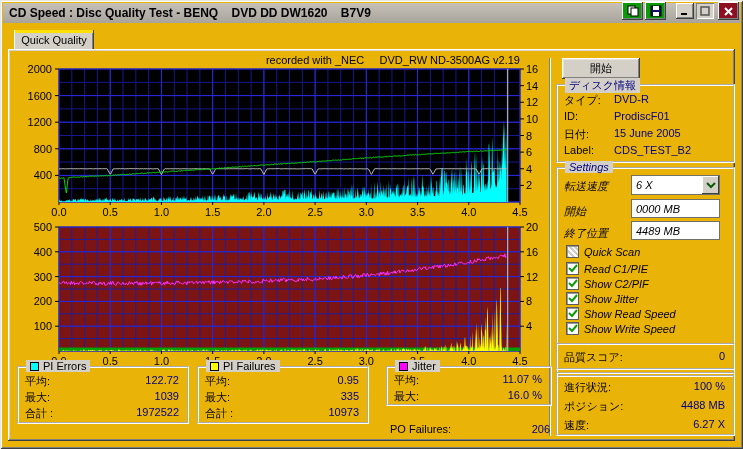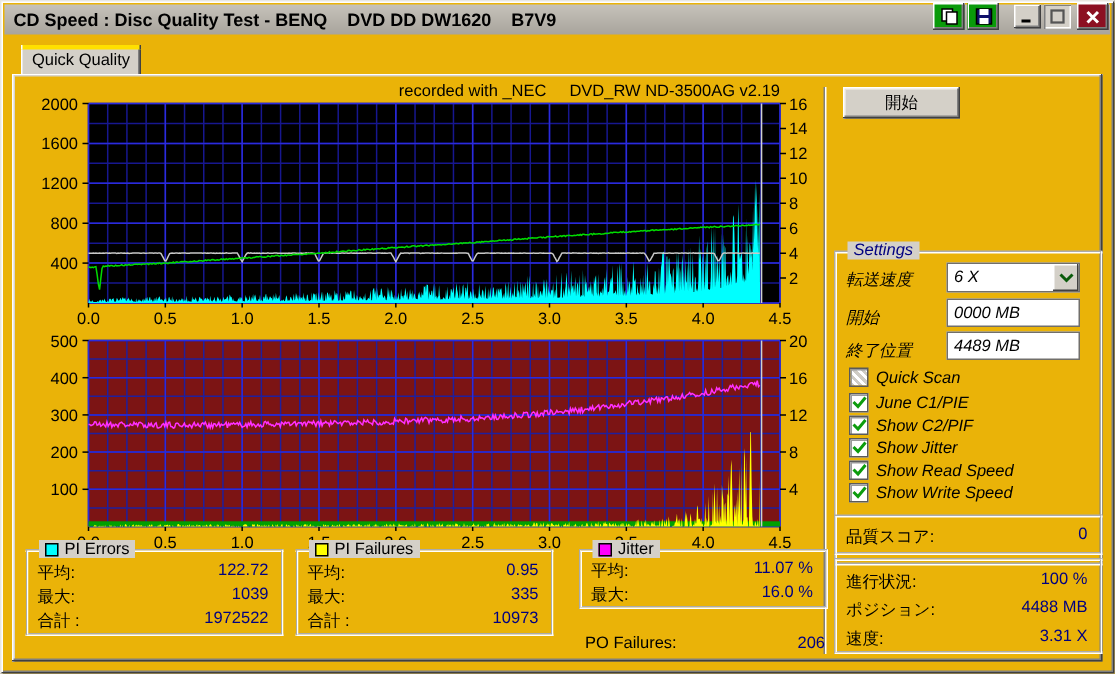--- a/index.html
+++ b/index.html
@@ -325,20 +325,31 @@
       <path d="M51.00,228.08L51.82,228.03L52.64,228.71L53.46,228.31L54.28,227.93L55.10,226.25L55.92,226.35L56.74,228.50L57.56,228.11L58.38,226.76L59.20,229.17L60.02,228.56L60.83,227.46L61.65,228.58L62.47,229.59L63.29,226.25L64.11,229.16L64.93,227.75L65.75,226.66L66.57,229.82L67.39,228.04L68.21,229.11L69.03,227.81L69.85,228.17L70.67,229.68L71.49,227.36L72.31,226.81L73.13,226.44L73.95,227.47L74.77,227.72L75.59,229.39L76.41,228.79L77.23,228.60L78.05,228.90L78.86,227.58L79.68,228.45L80.50,228.61L81.32,226.42L82.14,227.84L82.96,227.15L83.78,228.96L84.60,226.71L85.42,226.49L86.24,227.02L87.06,227.66L87.88,229.77L88.70,228.37L89.52,230.07L90.34,229.91L91.16,227.37L91.98,228.74L92.80,227.14L93.62,229.22L94.44,229.49L95.26,227.69L96.08,226.95L96.90,230.26L97.71,230.31L98.53,229.92L99.35,229.57L100.17,227.98L100.99,227.37L101.81,229.34L102.63,226.49L103.45,229.58L104.27,226.77L105.09,226.47L105.91,229.40L106.73,229.44L107.55,230.39L108.37,230.08L109.19,227.32L110.01,227.06L110.83,227.46L111.65,228.73L112.47,229.11L113.29,229.48L114.11,228.47L114.93,227.17L115.74,229.36L116.56,228.83L117.38,229.71L118.20,228.09L119.02,228.74L119.84,230.14L120.66,228.08L121.48,226.63L122.30,228.87L123.12,228.64L123.94,227.33L124.76,228.95L125.58,229.52L126.40,227.47L127.22,226.90L128.04,227.95L128.86,226.48L129.68,228.41L130.50,230.09L131.32,227.49L132.14,230.27L132.96,227.50L133.78,230.16L134.59,227.38L135.41,227.61L136.23,229.17L137.05,228.16L137.87,226.78L138.69,229.33L139.51,227.82L140.33,228.41L141.15,228.32L141.97,227.66L142.79,226.49L143.61,230.15L144.43,227.19L145.25,228.54L146.07,227.17L146.89,227.71L147.71,226.89L148.53,227.80L149.35,227.50L150.17,226.77L150.99,228.25L151.81,226.68L152.62,228.48L153.44,229.92L154.26,229.34L155.08,229.14L155.90,227.45L156.72,229.82L157.54,227.11L158.36,228.43L159.18,226.15L160.00,228.86L160.82,227.57L161.64,228.31L162.46,229.61L163.28,228.68L164.10,227.70L164.92,229.12L165.74,228.26L166.56,229.72L167.38,229.23L168.20,226.41L169.02,225.97L169.84,227.43L170.66,226.27L171.47,228.10L172.29,227.77L173.11,228.67L173.93,228.29L174.75,229.29L175.57,228.69L176.39,227.15L177.21,227.90L178.03,227.36L178.85,229.68L179.67,226.49L180.49,226.97L181.31,228.07L182.13,226.40L182.95,227.34L183.77,226.63L184.59,226.49L185.41,228.68L186.23,228.31L187.05,227.57L187.87,226.57L188.69,226.12L189.50,228.84L190.32,227.32L191.14,226.73L191.96,226.99L192.78,226.81L193.60,228.47L194.42,226.69L195.24,226.50L196.06,228.83L196.88,227.09L197.70,225.97L198.52,226.75L199.34,226.49L200.16,227.54L200.98,225.69L201.80,227.25L202.62,229.09L203.44,226.45L204.26,226.01L205.08,228.80L205.90,225.66L206.72,228.87L207.54,226.91L208.35,227.10L209.17,225.96L209.99,227.05L210.81,227.00L211.63,228.82L212.45,225.87L213.27,227.88L214.09,227.14L214.91,225.52L215.73,225.90L216.55,226.83L217.37,227.36L218.19,226.90L219.01,226.46L219.83,228.52L220.65,226.82L221.47,225.84L222.29,225.73L223.11,226.25L223.93,225.76L224.75,226.44L225.57,228.23L226.38,226.99L227.20,228.14L228.02,227.06L228.84,227.14L229.66,227.84L230.48,225.44L231.30,226.17L232.12,226.38L232.94,227.70L233.76,228.21L234.58,224.92L235.40,226.07L236.22,226.21L237.04,224.97L237.86,226.59L238.68,226.89L239.50,227.21L240.32,228.09L241.14,224.88L241.96,225.79L242.78,226.49L243.60,227.81L244.42,228.25L245.23,227.04L246.05,228.23L246.87,227.95L247.69,226.52L248.51,227.41L249.33,226.10L250.15,226.68L250.97,226.61L251.79,227.78L252.61,227.62L253.43,227.12L254.25,227.77L255.07,223.98L255.89,225.69L256.71,225.18L257.53,226.14L258.35,224.78L259.17,225.38L259.99,226.08L260.81,226.63L261.63,227.29L262.45,223.93L263.26,224.53L264.08,227.27L264.90,225.57L265.72,226.06L266.54,225.31L267.36,224.69L268.18,224.71L269.00,225.28L269.82,226.42L270.64,224.25L271.46,226.89L272.28,224.95L273.10,223.61L273.92,225.72L274.74,223.93L275.56,223.22L276.38,223.69L277.20,224.49L278.02,227.03L278.84,224.40L279.66,225.81L280.48,224.04L281.30,224.56L282.11,224.22L282.93,225.20L283.75,223.79L284.57,225.21L285.39,225.30L286.21,225.18L287.03,226.84L287.85,226.32L288.67,226.60L289.49,224.65L290.31,226.28L291.13,223.42L291.95,224.39L292.77,224.55L293.59,223.46L294.41,225.96L295.23,223.86L296.05,225.65L296.87,225.32L297.69,224.36L298.51,225.76L299.33,222.35L300.14,223.89L300.96,224.34L301.78,224.57L302.60,225.43L303.42,224.85L304.24,226.08L305.06,225.82L305.88,224.27L306.70,223.88L307.52,223.11L308.34,225.38L309.16,224.77L309.98,224.27L310.80,225.15L311.62,222.35L312.44,223.72L313.26,223.53L314.08,223.87L314.90,224.51L315.72,223.03L316.54,222.81L317.36,222.43L318.18,223.12L318.99,224.65L319.81,224.44L320.63,221.60L321.45,224.37L322.27,221.82L323.09,224.56L323.91,224.58L324.73,223.37L325.55,221.61L326.37,222.19L327.19,223.73L328.01,221.18L328.83,223.47L329.65,222.96L330.47,223.64L331.29,223.04L332.11,222.31L332.93,222.04L333.75,223.88L334.57,223.41L335.39,220.25L336.21,221.19L337.02,223.14L337.84,222.54L338.66,223.03L339.48,223.48L340.30,222.64L341.12,219.95L341.94,220.30L342.76,219.82L343.58,220.12L344.40,223.28L345.22,223.19L346.04,221.70L346.86,220.14L347.68,219.58L348.50,220.35L349.32,222.56L350.14,219.95L350.96,222.70L351.78,222.28L352.60,220.49L353.42,220.33L354.24,221.99L355.06,218.71L355.87,219.07L356.69,218.73L357.51,221.25L358.33,221.21L359.15,218.34L359.97,219.13L360.79,221.43L361.61,221.12L362.43,220.14L363.25,218.68L364.07,219.91L364.89,219.47L365.71,219.50L366.53,219.67L367.35,220.58L368.17,219.62L368.99,218.55L369.81,219.06L370.63,218.75L371.45,220.94L372.27,217.26L373.09,219.38L373.90,217.39L374.72,219.29L375.54,216.98L376.36,218.47L377.18,220.18L378.00,217.68L378.82,219.96L379.64,216.28L380.46,220.17L381.28,218.82L382.10,217.74L382.92,217.77L383.74,217.60L384.56,218.45L385.38,216.49L386.20,218.07L387.02,215.75L387.84,218.54L388.66,217.31L389.48,216.52L390.30,215.75L391.12,214.93L391.94,218.04L392.75,216.44L393.57,215.36L394.39,214.95L395.21,216.13L396.03,215.41L396.85,216.37L397.67,217.17L398.49,216.74L399.31,214.80L400.13,214.94L400.95,216.83L401.77,215.43L402.59,216.06L403.41,216.16L404.23,214.65L405.05,216.74L405.87,216.04L406.69,214.22L407.51,214.56L408.33,215.88L409.15,215.19L409.97,213.90L410.78,213.26L411.60,212.21L412.42,212.71L413.24,214.65L414.06,214.43L414.88,212.56L415.70,211.97L416.52,212.43L417.34,211.78L418.16,214.44L418.98,214.72L419.80,213.91L420.62,213.30L421.44,211.75L422.26,212.65L423.08,213.26L423.90,212.81L424.72,211.11L425.54,213.77L426.36,210.38L427.18,210.83L428.00,211.64L428.82,211.04L429.63,209.96L430.45,212.97L431.27,210.47L432.09,212.96L432.91,210.20L433.73,210.59L434.55,211.40L435.37,210.16L436.19,209.55L437.01,209.65L437.83,212.41L438.65,211.16L439.47,211.73L440.29,208.96L441.11,210.69L441.93,211.06L442.75,209.42L443.57,210.99L444.39,210.12L445.21,211.23L446.03,209.91L446.85,207.84L447.66,210.24L448.48,210.40L449.30,209.03L450.12,208.22L450.94,207.84L451.76,206.77L452.58,208.04L453.40,207.25L454.22,207.72L455.04,208.21L455.86,209.43L456.68,208.64L457.50,208.94L458.32,208.86L459.14,208.18L459.96,207.37L460.78,207.55L461.60,208.39L462.42,205.08L463.24,207.74L464.06,208.39L464.88,208.21L465.70,207.58L466.51,204.59L467.33,206.42L468.15,207.15L468.97,206.15L469.79,203.57L470.61,204.87L471.43,203.78L472.25,205.43L473.07,205.75L473.89,204.96L474.71,204.64L475.53,205.91L476.35,204.78L477.17,205.76L477.99,203.79L478.81,202.12L479.63,203.02L480.45,201.59L481.27,203.47L482.09,204.78L482.91,202.26L483.73,203.52L484.54,204.31L485.36,202.37L486.18,202.38L487.00,202.87L487.82,202.98L488.64,202.34L489.46,203.09L490.28,203.50L491.10,201.47L491.92,200.52L492.74,200.15L493.56,200.19L494.38,201.30L495.20,200.11L496.02,201.97L496.84,198.84L497.66,202.70L498.48,201.81" fill="none" stroke="#ff30ff" stroke-width="1"></path>
       <line x1="499.7066666666667" y1="172" x2="499.7066666666667" y2="296" stroke="#d0d0d0" stroke-width="1"></line>
     </svg>
 
   <div class="vdivider"></div>
 
   <div class="btn" style="left:562px;top:58px;width:78px;height:21px;">
     <span>開始</span>
   </div>
 
+  <div class="gbox" style="left:556px;top:84px;width:179px;height:79px;">
+    <div class="gtitle blue">ディスク情報</div>
+    <span class="rowlabel" style="left:6px;top:7px;">タイプ:</span>
+    <span class="rowval" style="left:56px;top:7px;">DVD-R</span>
+    <span class="rowlabel" style="left:6px;top:24px;">ID:</span>
+    <span class="rowval" style="left:56px;top:24px;">ProdiscF01</span>
+    <span class="rowlabel" style="left:6px;top:41px;">日付:</span>
+    <span class="rowval" style="left:56px;top:41px;">15 June 2005</span>
+    <span class="rowlabel" style="left:6px;top:58px;">Label:</span>
+    <span class="rowval" style="left:56px;top:58px;">CDS_TEST_B2</span>
+  </div>
 
   <div class="gbox" style="left:556px;top:167px;width:179px;height:210px;font-style:italic;">
     <div class="gtitle blue">Settings</div>
 
     <span class="rowlabel" style="left:6px;top:10px;">転送速度</span>
     <div class="combo" style="left:73px;top:6px;width:89px;height:20px;">
       <span class="combo-text">6 X</span>
       <span class="combo-arrow">
         <svg width="10" height="8" viewBox="0 0 10 8">
             <path d="M1,2 L5,6 L9,2" fill="none" stroke="#0a5a0a" stroke-width="2"></path>
@@ -359,21 +370,21 @@
     <div class="cbrow" style="top:76px;">
       <span class="cb dis"></span>
       <span>Quick Scan</span>
     </div>
     <div class="cbrow" style="top:93px;">
       <span class="cb">
           <svg width="10" height="9" viewBox="0 0 10 9">
             <path d="M1,4 L4,7 L9,1" fill="none" stroke="#0c9c0c" stroke-width="2"></path>
           </svg>
         </span>
-      <span>June C1/PIE</span>
+      <span>Read C1/PIE</span>
     </div>
     <div class="cbrow" style="top:108px;">
       <span class="cb">
           <svg width="10" height="9" viewBox="0 0 10 9">
             <path d="M1,4 L4,7 L9,1" fill="none" stroke="#0c9c0c" stroke-width="2"></path>
           </svg>
         </span>
       <span>Show C2/PIF</span>
     </div>
     <div class="cbrow" style="top:123px;text-align:right;">
@@ -413,21 +424,21 @@
     <div class="srow" style="top:6px;text-align:center;">
       <span class="slabel">進行状況:</span>
       <span class="sval">100 %</span>
     </div>
     <div class="srow" style="top:25px;">
       <span class="slabel">ポジション:</span>
       <span class="sval">4488 MB</span>
     </div>
     <div class="srow" style="top:44px;">
       <span class="slabel">速度:</span>
-      <span class="sval">3.31 X</span>
+      <span class="sval">6.27 X</span>
     </div>
   </div>
 
   <div class="gbox" style="left:17px;top:366px;width:172px;height:58px;">
     <div class="gtitle">
       <span class="legend-sq" style="background:#00ffff;"></span>
       <span>PI Errors</span>
     </div>
     <div class="srow" style="top:6px;">
         <span class="slabel">平均:</span>

